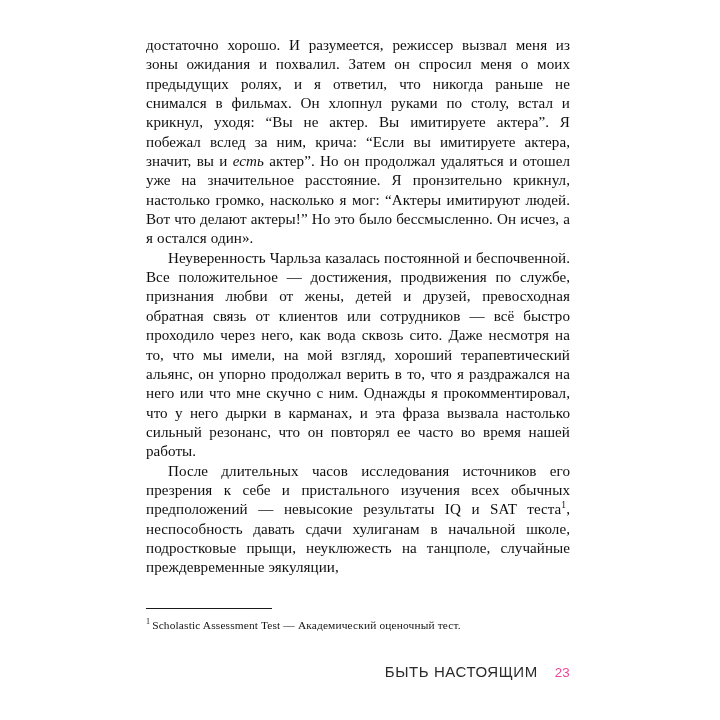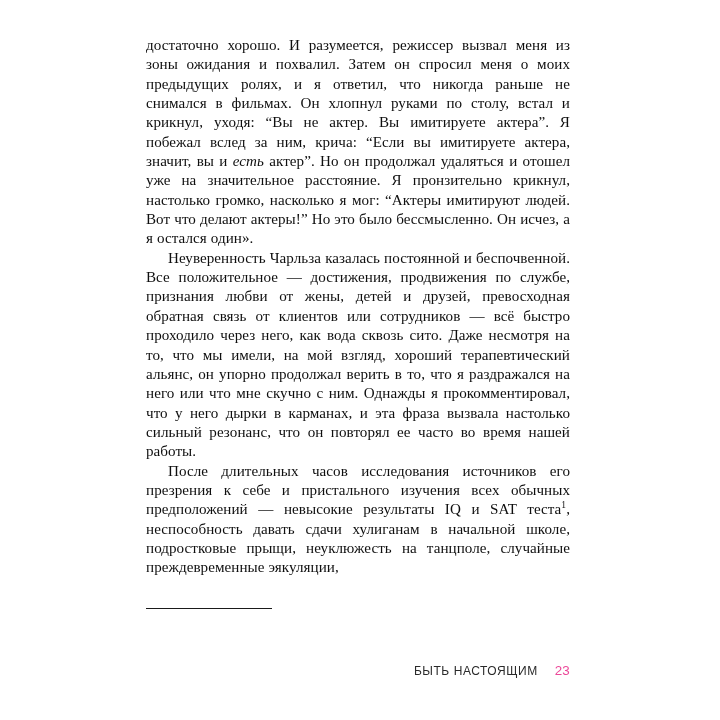--- a/index.html
+++ b/index.html
@@ -89,21 +89,21 @@
     left: 146px;
     top: 663px;
     width: 424px;
     display: flex;
     justify-content: flex-end;
     align-items: baseline;
     gap: 17px;
   }
   .footer-title {
     font-family: "Liberation Sans", "DejaVu Sans", sans-serif;
-    font-size: 12px;
+    font-size: 15px;
     letter-spacing: 0.55px;
     color: #2a2a2a;
     text-transform: uppercase;
     white-space: nowrap;
   }
   .footer-pageno {
     font-family: "Liberation Sans", "DejaVu Sans", sans-serif;
     font-size: 13.4px;
     color: #ec4899;
     letter-spacing: 0.2px;
@@ -115,20 +115,21 @@
 <div class="page">
 
   <div class="textblock">
     <p class="para">достаточно хорошо. И разумеется, режиссер вызвал меня из зоны ожидания и похвалил. Затем он спросил меня о моих предыдущих ролях, и я ответил, что никогда раньше не снимался в фильмах. Он хлопнул руками по столу, встал и крикнул, уходя: “Вы не актер. Вы имитируете актера”. Я побежал вслед за ним, крича: “Если вы имитируете актера, значит, вы и <em>есть</em> актер”. Но он продолжал удаляться и отошел уже на значительное расстояние. Я пронзительно крикнул, настолько громко, насколько я мог: “Актеры имитируют людей. Вот что делают актеры!” Но это было бессмысленно. Он исчез, а я остался один».</p>
     <p class="para indent">Неуверенность Чарльза казалась постоянной и беспочвенной. Все положительное — достижения, продвижения по службе, признания любви от жены, детей и друзей, превосходная обратная связь от клиентов или сотрудников — всё быстро проходило через него, как вода сквозь сито. Даже несмотря на то, что мы имели, на мой взгляд, хороший терапевтический альянс, он упорно продолжал верить в то, что я раздражался на него или что мне скучно с ним. Однажды я прокомментировал, что у него дырки в карманах, и эта фраза вызвала настолько сильный резонанс, что он повторял ее часто во время нашей работы.</p>
     <p class="para indent">После длительных часов исследования источников его презрения к себе и пристального изучения всех обычных предположений — невысокие результаты IQ и SAT теста<sup class="fn-ref">1</sup>, неспособность давать сдачи хулиганам в начальной школе, подростковые прыщи, неуклюжесть на танцполе, случайные преждевременные эякуляции,</p>
   </div>
 
   <div class="footnote-zone">
     <div class="footnote-rule"></div>
+    <p class="footnote-text"><sup>1</sup><span>Scholastic Assessment Test — Академический оценочный тест.</span></p>
   </div>
 
   <div class="footer">
     <span class="footer-title">БЫТЬ НАСТОЯЩИМ</span>
     <span class="footer-pageno">23</span>
   </div>
 
 </div>
 
 </body></html>

